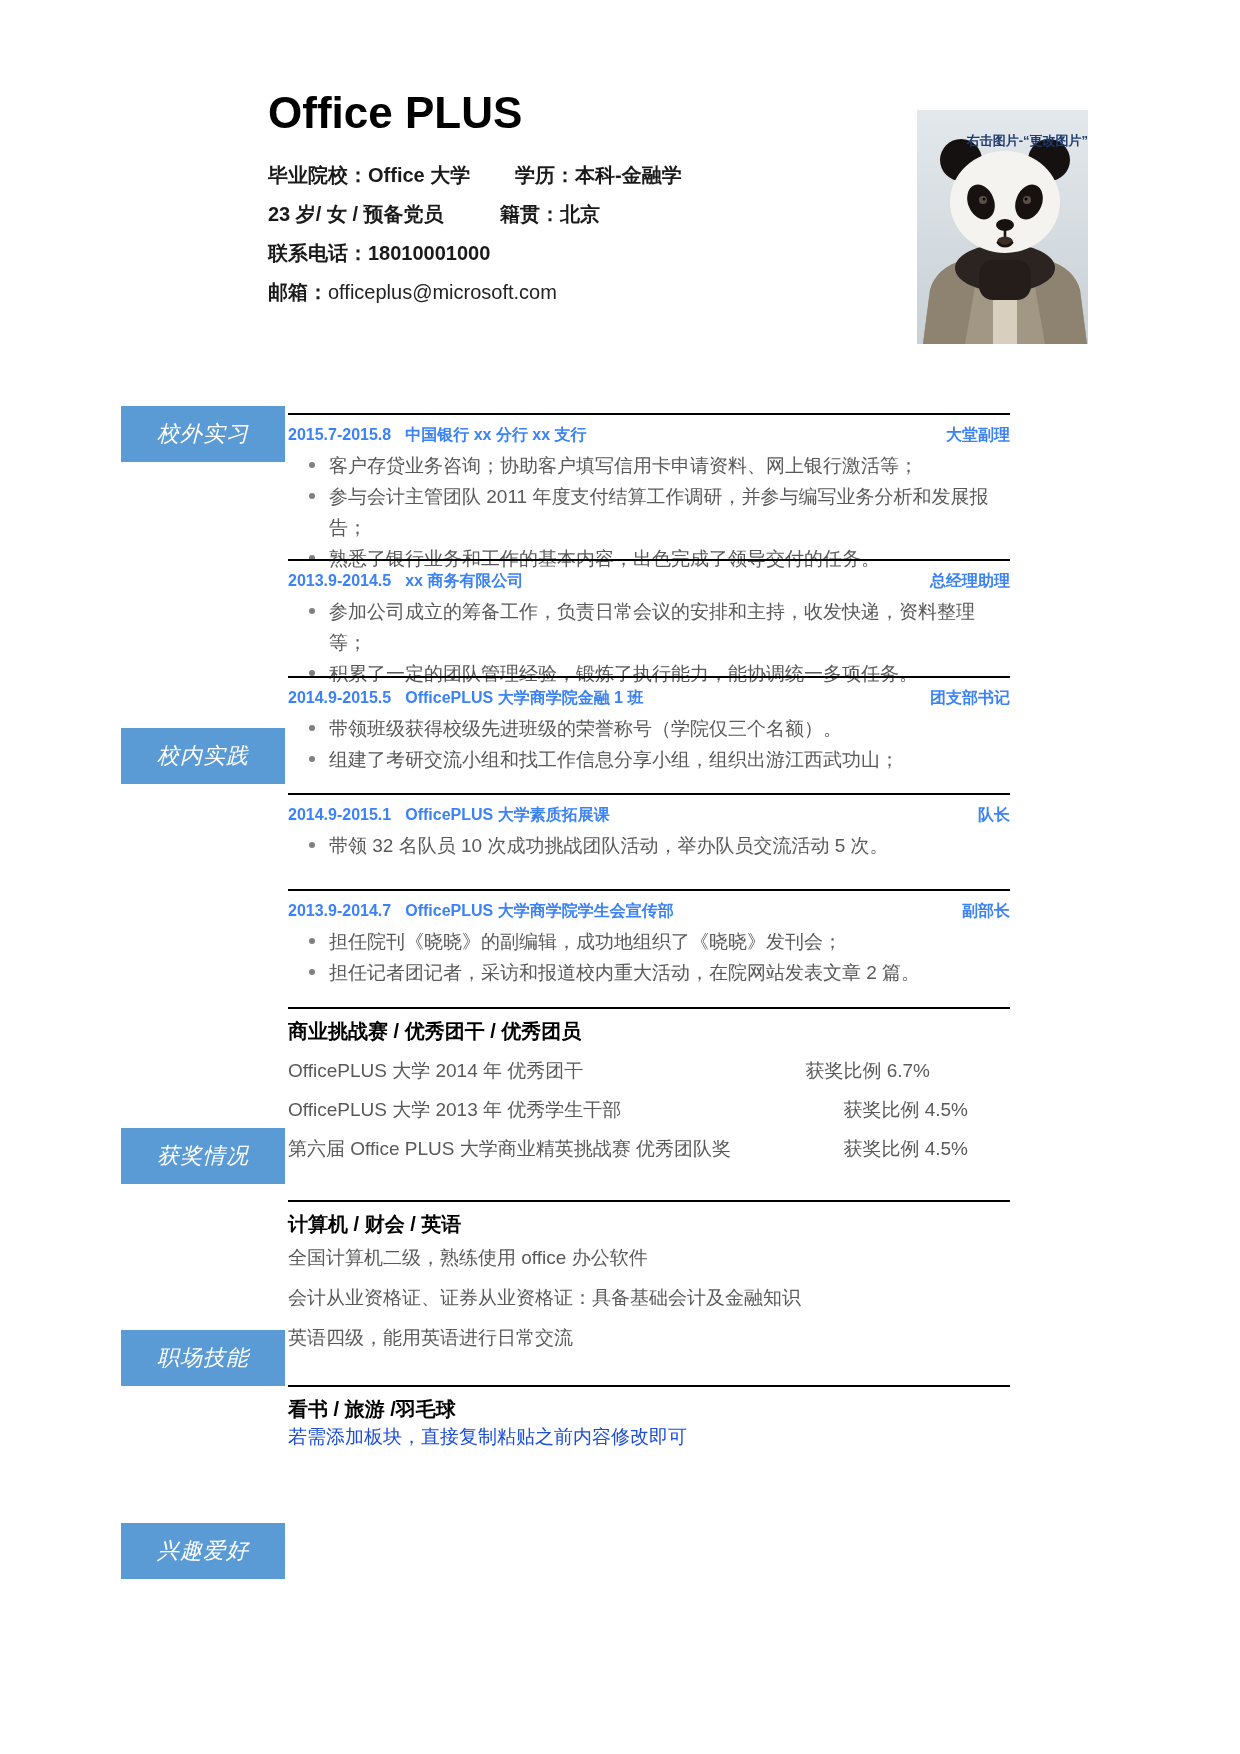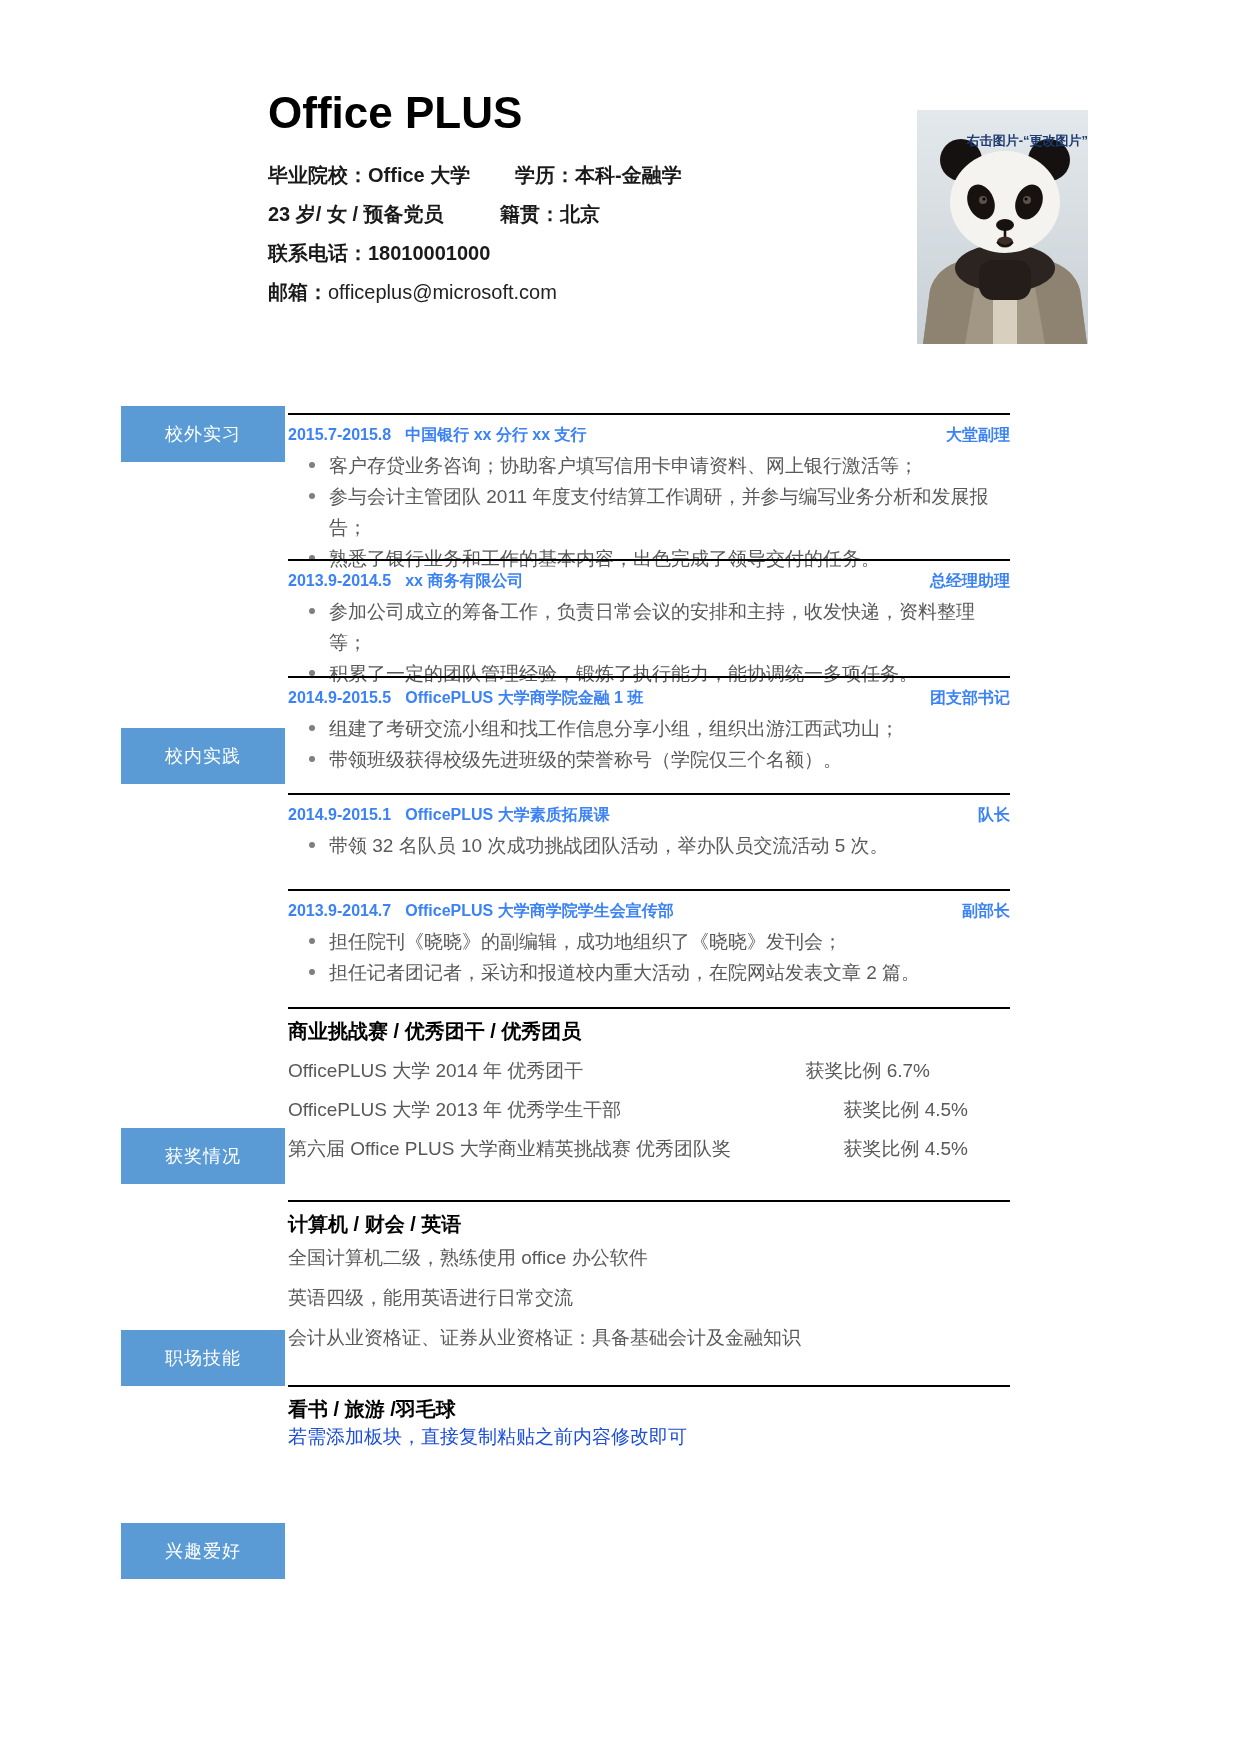--- a/index.html
+++ b/index.html
@@ -23,22 +23,22 @@
   .photo { position:absolute; left:917px; top:110px; width:176px; height:234px; overflow:hidden; }
   .photo svg { display:block; }
   .photo-hint {
     position:absolute; top:22px; right:5px;
     font-size:13px; color:#1e3a6e; font-weight:bold; white-space:nowrap;
   }
 
   
   .side-label {
     position:absolute; left:121px; width:164px; height:56px;
-    background:#5B9BD5; color:#ffffff; font-size:18px;
-    display:flex; align-items:center; justify-content:center; letter-spacing:1px;
+    background:#5B9BD5; color:#ffffff; font-size:22px;
+    display:flex; align-items:center; justify-content:center; letter-spacing:1px;font-style:italic;
   }
 
   
   .section { position:absolute; left:288px; width:722px; }
   .rule { height:2px; background:#000; }
   .sec-head { position:relative; margin-top:5px; font-size:16px; font-weight:bold; color:#3b82f6; line-height:30px; white-space:nowrap; }
   .sec-head .org { margin-left:14px; }
   .sec-head .role { position:absolute; right:0; top:0; }
   .bullets { margin-top:0; }
   .b { display:flex; font-size:19px; color:#595959; line-height:31px; }
@@ -161,25 +161,25 @@
   </div>
 
   <div class="section" style="top:676px">
     <div class="rule"></div>
     <div class="sec-head">
       <span>2014.9-2015.5</span><span class="org">OfficePLUS 大学商学院金融 1 班</span><span class="role">团支部书记</span>
     </div>
     <div class="bullets">
       <div class="b">
           <span class="dot"></span>
+          <span>带领班级获得校级先进班级的荣誉称号（学院仅三个名额）。</span>
+        </div>
+      <div class="b">
+          <span class="dot"></span>
           <span>组建了考研交流小组和找工作信息分享小组，组织出游江西武功山；</span>
-        </div>
-      <div class="b">
-          <span class="dot"></span>
-          <span>带领班级获得校级先进班级的荣誉称号（学院仅三个名额）。</span>
         </div>
     </div>
   </div>
 
   <div class="section" style="top:793px">
     <div class="rule"></div>
     <div class="sec-head">
       <span>2014.9-2015.1</span><span class="org">OfficePLUS 大学素质拓展课</span><span class="role">队长</span>
     </div>
     <div class="bullets">
@@ -221,22 +221,22 @@
     <div class="award-row">
       <span>第六届 Office PLUS 大学商业精英挑战赛 优秀团队奖</span>
       <span class="award-ratio ratio-23">获奖比例 4.5%</span>
     </div>
   </div>
 
   <div class="section" style="top:1200px">
     <div class="rule"></div>
     <div class="blk-head">计算机 / 财会 / 英语</div>
     <div class="skill-item first">全国计算机二级，熟练使用 office 办公软件</div>
+    <div class="skill-item">会计从业资格证、证券从业资格证：具备基础会计及金融知识</div>
     <div class="skill-item">英语四级，能用英语进行日常交流</div>
-    <div class="skill-item">会计从业资格证、证券从业资格证：具备基础会计及金融知识</div>
   </div>
 
   <div class="section" style="top:1385px">
     <div class="rule"></div>
     <div class="blk-head">看书 / 旅游 /羽毛球</div>
     <div class="interest-note">若需添加板块，直接复制粘贴之前内容修改即可</div>
   </div>
 
 </div>
 

